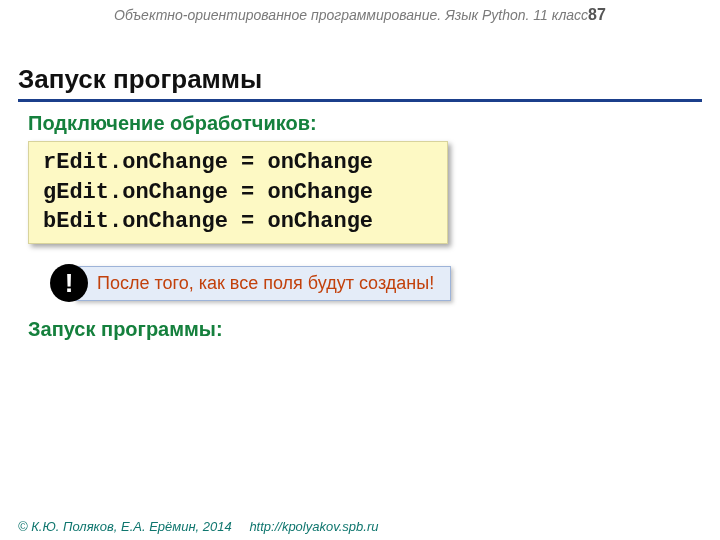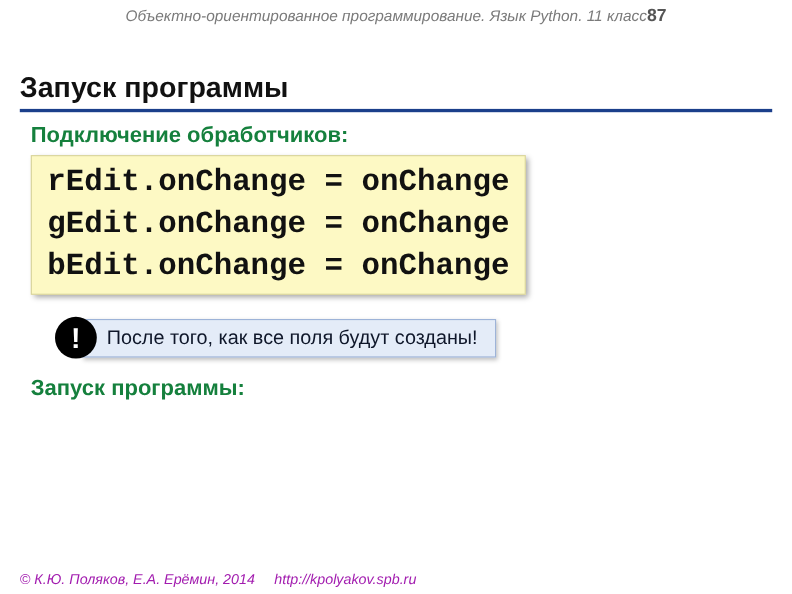--- a/index.html
+++ b/index.html
@@ -51,21 +51,21 @@
     font-weight: bold;
     margin-bottom: 6px;
   }
   .code-block {
     display: inline-block;
     background: #fdf9c4;
     border: 1px solid #d8d39c;
     box-shadow: 3px 3px 5px rgba(0,0,0,0.35);
     padding: 6px 14px;
     font-family: "Courier New", monospace;
-    font-size: 28px;
+    font-size: 22px;
     font-weight: bold;
     line-height: 1.35;
     color: #111;
     white-space: pre;
   }
   .code-big {
     min-width: 420px;
   }
   .callout-row {
     display: flex;
@@ -87,31 +87,31 @@
     z-index: 2;
     flex: 0 0 auto;
     margin-right: -14px;
   }
   .callout {
     background: #e4ecf8;
     border: 1px solid #9db3d8;
     box-shadow: 2px 2px 4px rgba(0,0,0,0.25);
     padding: 6px 16px 6px 22px;
     font-size: 18px;
-    color: #0f172a;
+    color: #c2410c;
   }
   .code-small {
     margin-top: 4px;
   }
   .footer {
     position: absolute;
     bottom: 6px;
     left: 18px;
     font-size: 13px;
-    color: #a21caf;
+    color: #0f766e;
   }
   .footer .copy { font-style: italic; }
   .footer .url { margin-left: 14px; font-style: italic; }
 </style>
 </head>
 <body>
 
 <div class="header">
   <span class="course">Объектно-ориентированное программирование. Язык Python. 11 класс</span>
   <span class="page-num">87</span>

